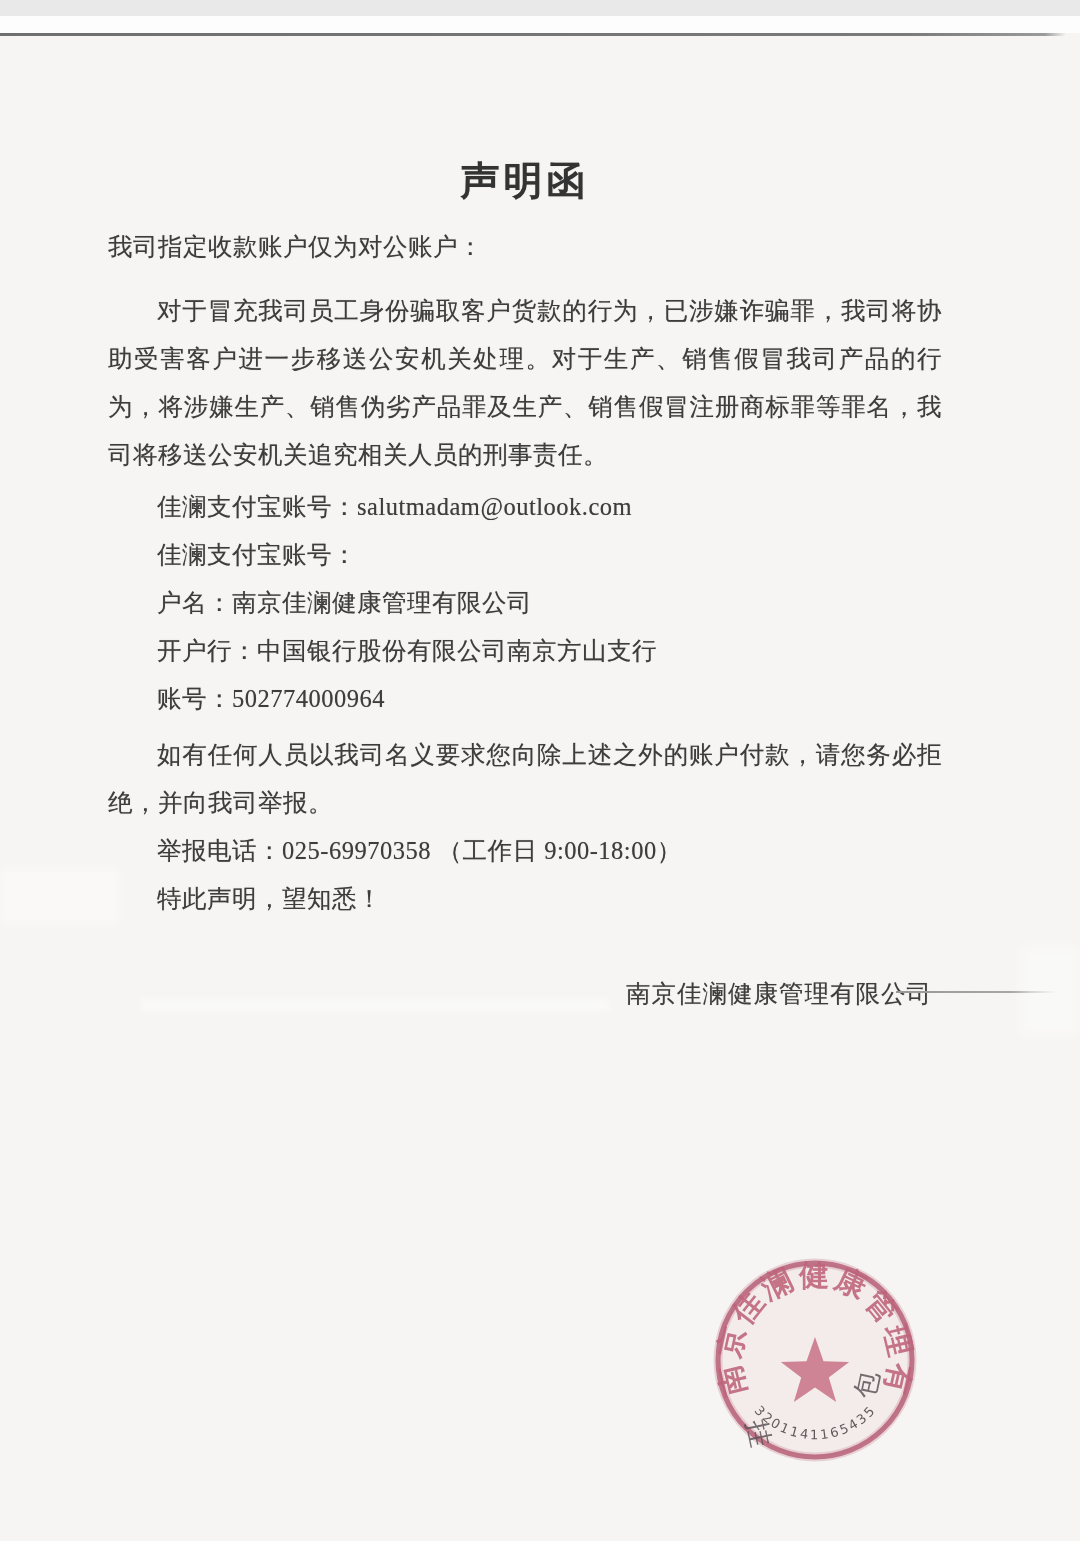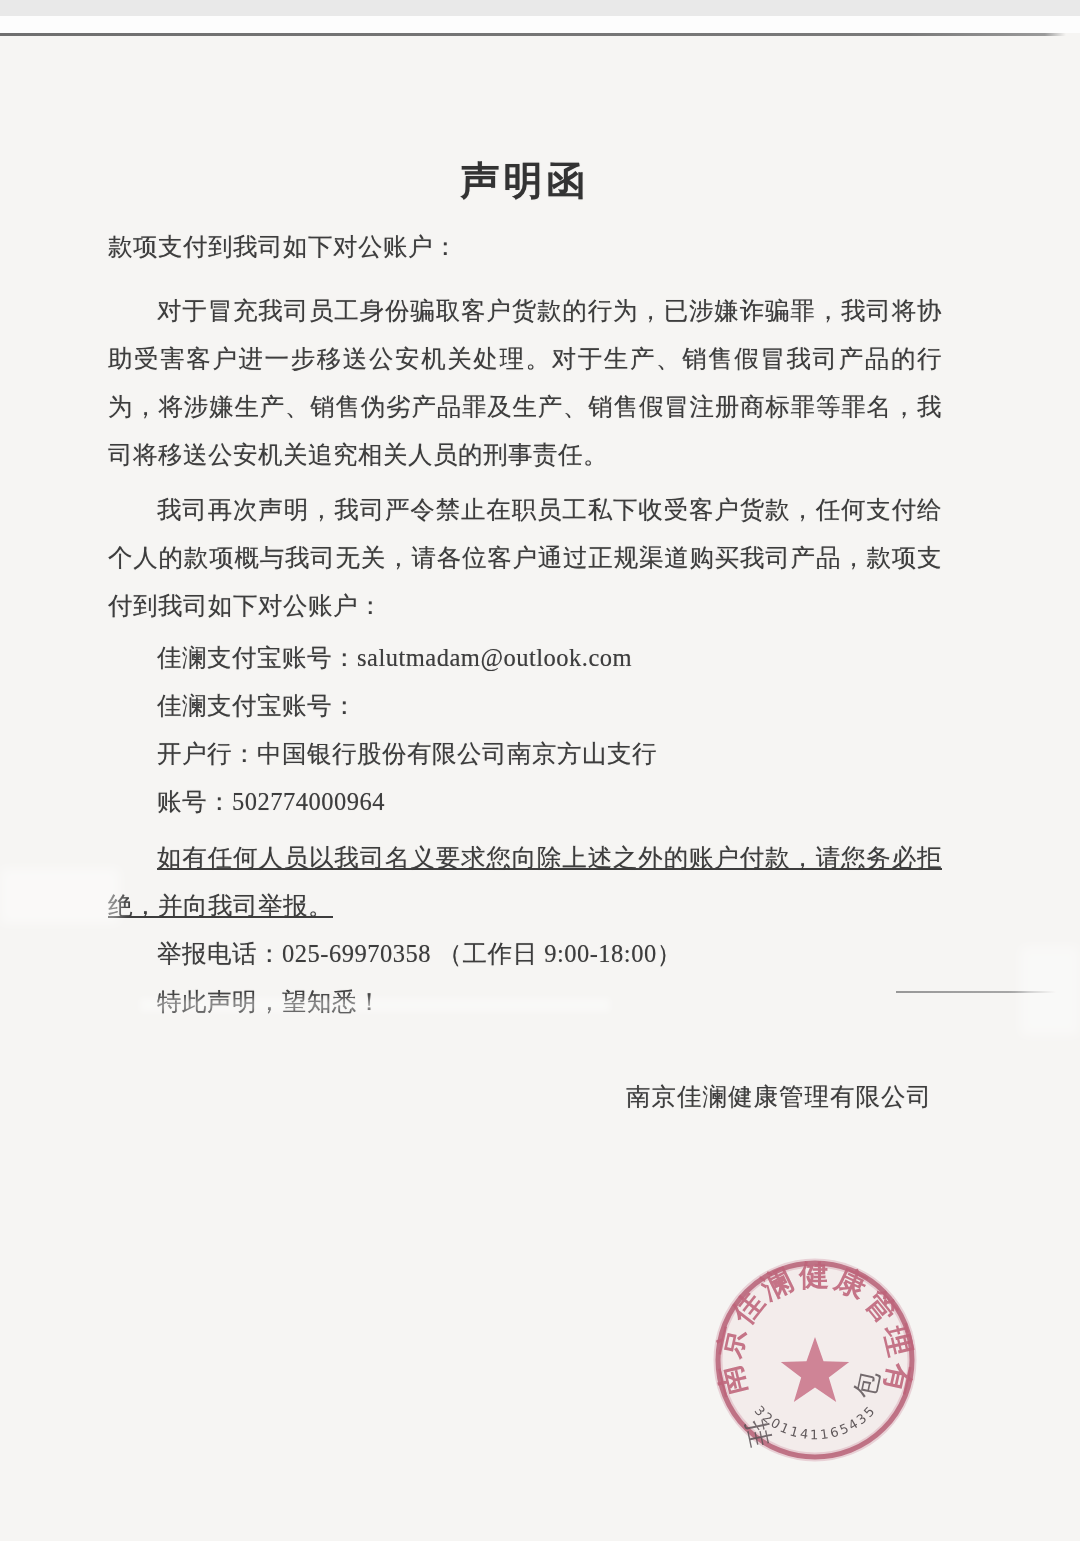--- a/index.html
+++ b/index.html
@@ -60,21 +60,21 @@
     text-indent: 2em;
     text-align: justify;
   }
   .para-1 { margin-top: 2px; }
   .para-2 { margin-top: 16px; }
   .para-3 { margin-top: 7px; }
   .acct {
     text-indent: 2em;
   }
   .acct-first { margin-top: 4px; }
-  .para-warn { margin-top: 8px; text-decoration: underline; }
+  .para-warn { margin-top: 8px; }
   .signature {
     margin-top: 44px;
     text-align: right;
     padding-right: 10px;
     font-size: 24.5px;
     line-height: 53px;
     letter-spacing: 1px;
   }
   .seal {
     position: absolute;
@@ -154,27 +154,27 @@
 </head>
 <body>
 
 <div class="page">
   <div class="top-strip"></div>
   <div class="top-line"></div>
 
   <div class="content">
     <h1 class="doc-title">声明函</h1>
 
-    <p class="salutation">款项支付到我司如下对公账户：</p>
+    <p class="salutation">我司指定收款账户仅为对公账户：</p>
 
     <p class="para para-2">对于冒充我司员工身份骗取客户货款的行为，已涉嫌诈骗罪，我司将协助受害客户进一步移送公安机关处理。对于生产、销售假冒我司产品的行为，将涉嫌生产、销售伪劣产品罪及生产、销售假冒注册商标罪等罪名，我司将移送公安机关追究相关人员的刑事责任。</p>
-    <p class="para para-3">我司再次声明，我司严令禁止在职员工私下收受客户货款，任何支付给个人的款项概与我司无关，请各位客户通过正规渠道购买我司产品，款项支付到我司如下对公账户：</p>
 
     <p class="acct acct-first">佳澜支付宝账号：salutmadam@outlook.com</p>
     <p class="acct">佳澜支付宝账号：</p>
+    <p class="acct">户名：南京佳澜健康管理有限公司</p>
     <p class="acct">开户行：中国银行股份有限公司南京方山支行</p>
     <p class="acct">账号：502774000964</p>
 
     <p class="para para-warn">如有任何人员以我司名义要求您向除上述之外的账户付款，请您务必拒绝，并向我司举报。</p>
     <p class="acct">举报电话：025-69970358 （工作日 9:00-18:00）</p>
     <p class="acct">特此声明，望知悉！</p>
 
     <div class="signature">
       <div>南京佳澜健康管理有限公司</div>
     </div>

